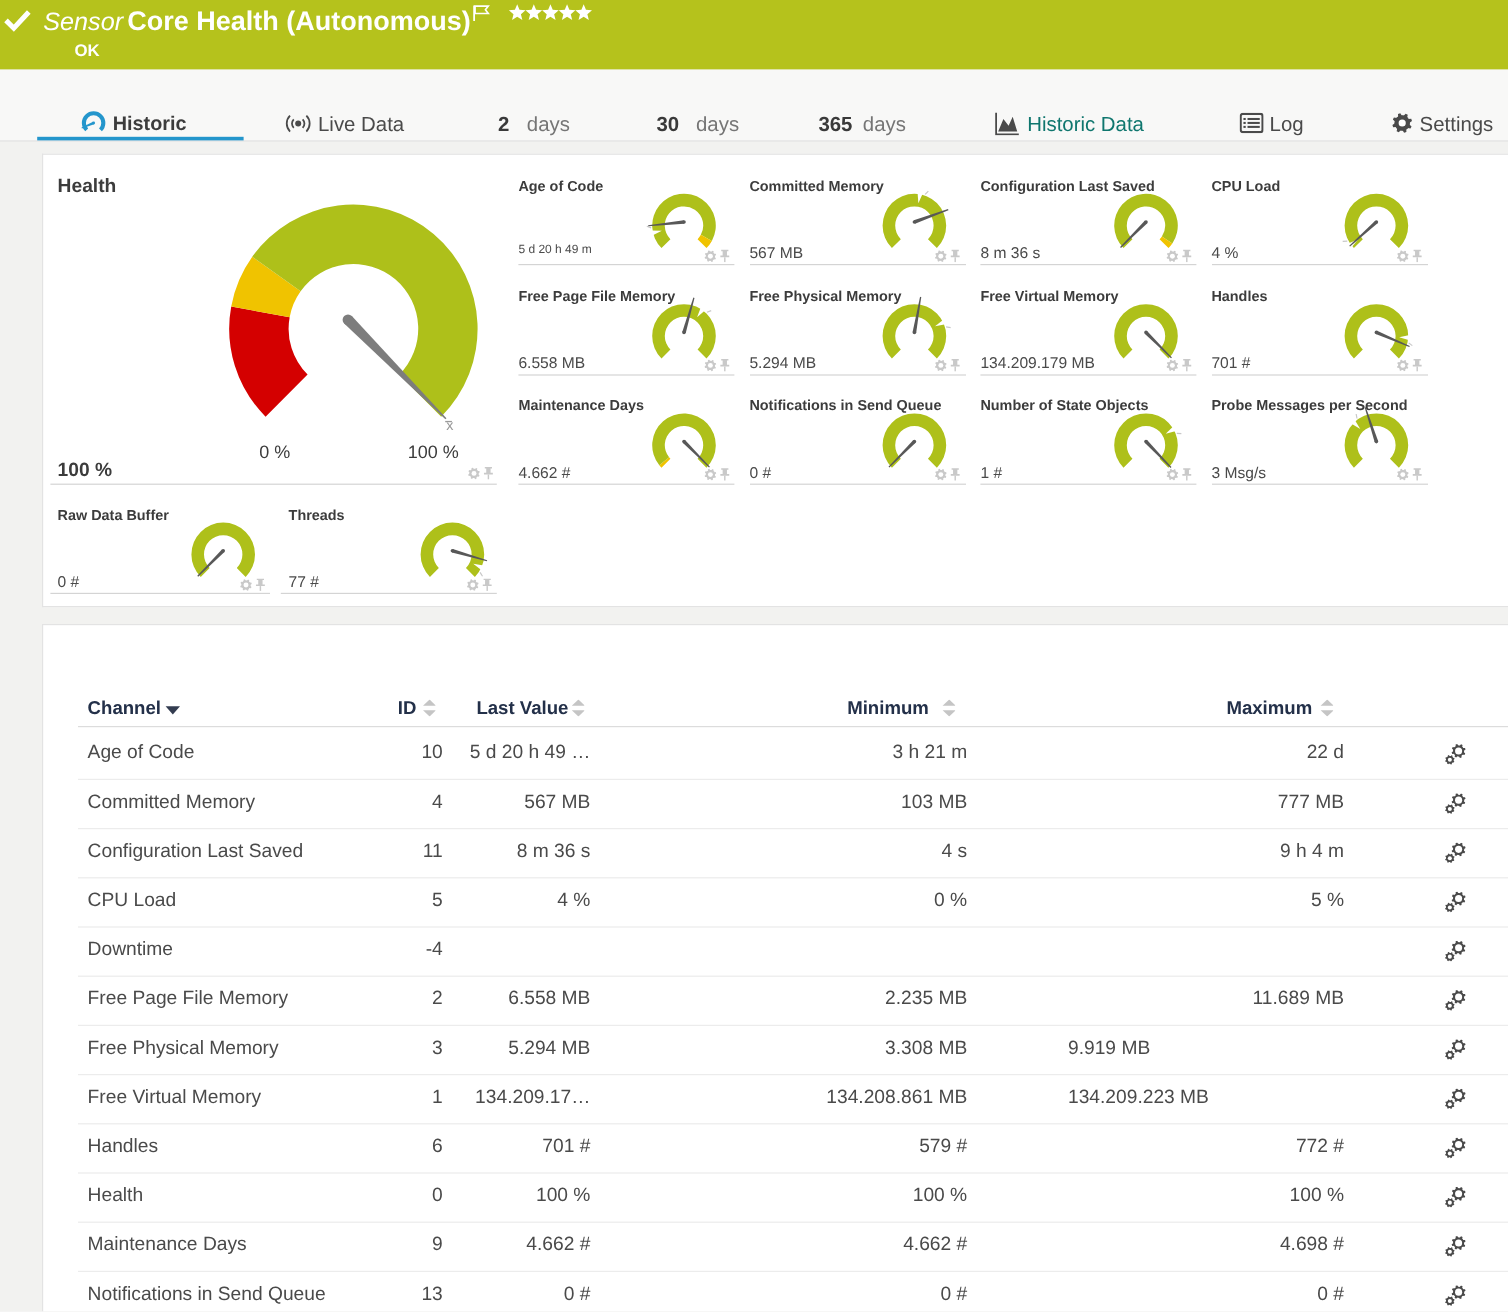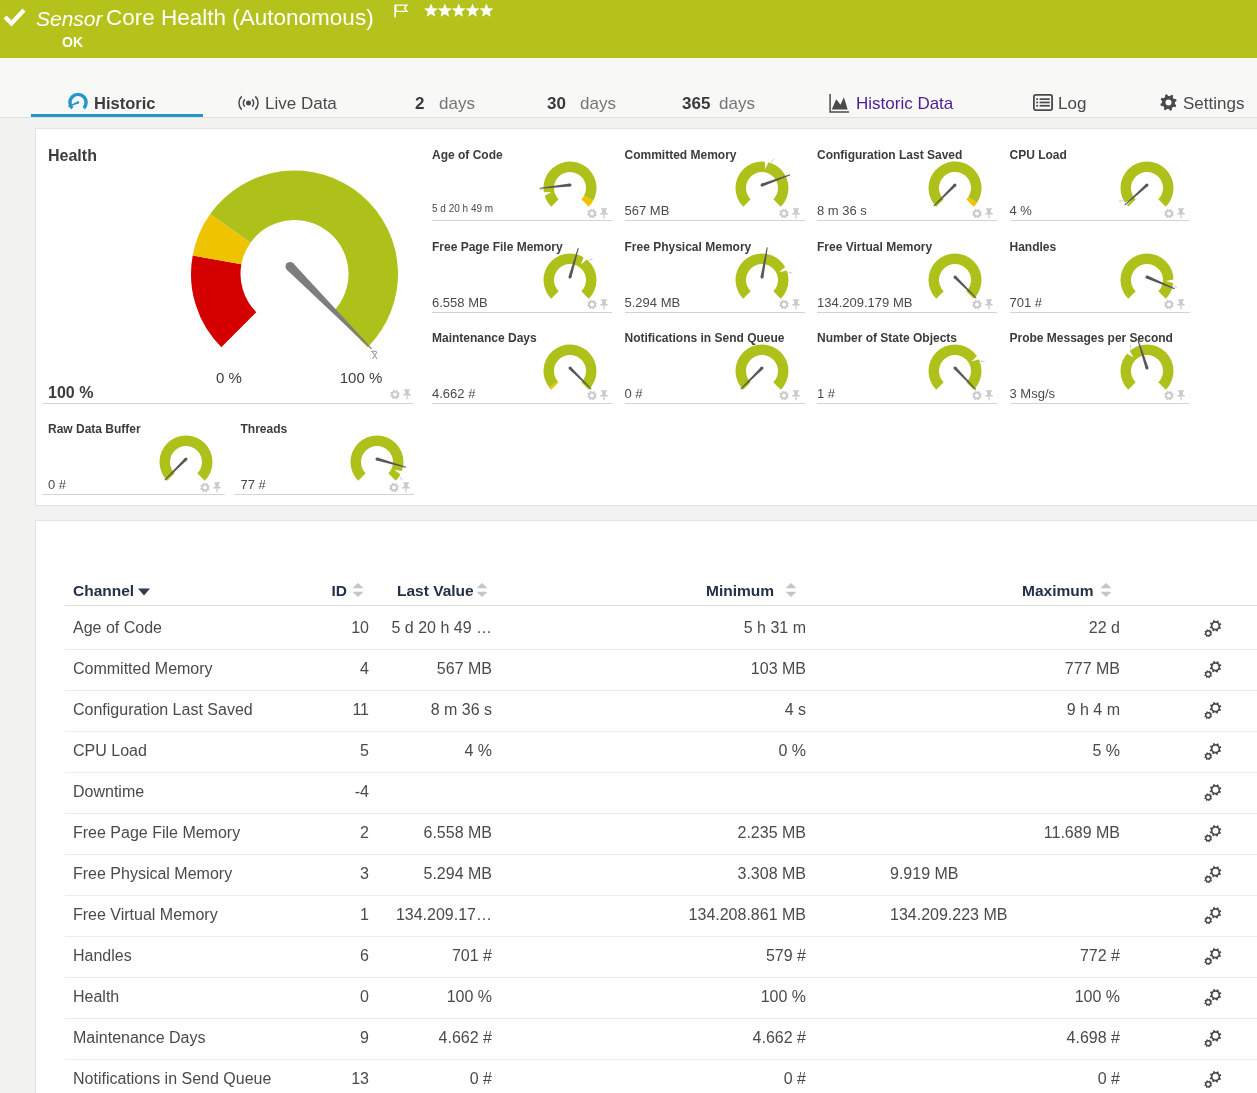--- a/index.html
+++ b/index.html
@@ -4,21 +4,21 @@
 html,body{width:1257px;height:1093px;overflow:hidden;background:#f2f2f0;font-family:"Liberation Sans",sans-serif;position:relative}
 .abs{position:absolute}
 .b{font-weight:bold}
 </style></head><body>
 
 <div class="abs" style="left:0;top:0;width:1257px;height:58px;background:#b5c21c"></div>
 <svg class="abs" style="left:3px;top:7px" width="24" height="20" viewBox="0 0 24 20">
     <polyline points="2,10 8.5,16.5 21,3" fill="none" stroke="#fff" stroke-width="4.2"></polyline>
   </svg>
 <div class="abs" style="left:36px;top:7px;color:#fff;font-size:21px;font-style:italic">Sensor</div>
-<div class="abs" style="left:106px;top:5px;color:#fff;font-size:22.5px;font-weight:normal">Core Health (Autonomous)</div>
+<div class="abs" style="left:106px;top:5px;color:#fff;font-size:22.5px;font-weight:bold">Core Health (Autonomous)</div>
 <svg class="abs" style="left:394px;top:4px" width="16" height="14" viewBox="0 0 16 14">
     <path d="M1.1 0.5 V13.5" stroke="#fff" stroke-width="1.5" fill="none"></path>
     <path d="M1.9 1.1 h11 l-2.4 3.1 2.4 3.1 h-11 Z" fill="none" stroke="#fff" stroke-width="1.35"></path>
   </svg>
 <svg class="abs" style="left:423px;top:2px" width="72" height="18" viewBox="0 0 72 18">
     <g transform="translate(8.00,8.8)">
       <polygon points="0.00,-7.30 -1.91,-2.63 -6.94,-2.26 -3.09,1.00 -4.29,5.91 -0.00,3.25 4.29,5.91 3.09,1.00 6.94,-2.26 1.91,-2.63" fill="#fff"></polygon>
     </g>
     <g transform="translate(21.85,8.8)">
       <polygon points="0.00,-7.30 -1.91,-2.63 -6.94,-2.26 -3.09,1.00 -4.29,5.91 -0.00,3.25 4.29,5.91 3.09,1.00 6.94,-2.26 1.91,-2.63" fill="#fff"></polygon>
@@ -50,21 +50,21 @@
 <div class="abs b" style="left:415px;top:94px;font-size:17px;color:#3a3a3a">2</div>
 <div class="abs" style="left:439px;top:94px;font-size:17px;color:#757575">days</div>
 <div class="abs b" style="left:547px;top:94px;font-size:17px;color:#3a3a3a">30</div>
 <div class="abs" style="left:580px;top:94px;font-size:17px;color:#757575">days</div>
 <div class="abs b" style="left:682px;top:94px;font-size:17px;color:#3a3a3a">365</div>
 <div class="abs" style="left:719px;top:94px;font-size:17px;color:#757575">days</div>
 <svg class="abs" style="left:829px;top:93px" width="21" height="20" viewBox="0 0 21 20">
     <path d="M1.1 1 V18.9 H20" fill="none" stroke="#4a4a4a" stroke-width="1.5"></path>
     <path d="M2.8 16.6 L7.2 6.2 L11.5 11.8 L14.9 4.2 L18.7 16.6 Z" fill="#4a4a4a"></path>
   </svg>
-<div class="abs" style="left:856px;top:94px;font-size:17px;color:#4c1d95">Historic Data</div>
+<div class="abs" style="left:856px;top:94px;font-size:17px;color:#0f766e">Historic Data</div>
 <svg class="abs" style="left:1033px;top:94px" width="20" height="17" viewBox="0 0 20 17">
     <rect x="0.9" y="0.9" width="18.2" height="15.2" rx="1.8" fill="none" stroke="#4a4a4a" stroke-width="1.8"></rect>
     <rect x="3.2" y="4.3" width="1.9" height="1.7" fill="#4a4a4a"></rect>
     <rect x="6.6" y="4.3" width="10.2" height="1.7" fill="#4a4a4a"></rect>
     <rect x="3.2" y="7.6" width="1.9" height="1.7" fill="#4a4a4a"></rect>
     <rect x="6.6" y="7.6" width="10.2" height="1.7" fill="#4a4a4a"></rect>
     <rect x="3.2" y="10.9" width="1.9" height="1.7" fill="#4a4a4a"></rect>
     <rect x="6.6" y="10.9" width="10.2" height="1.7" fill="#4a4a4a"></rect>
   </svg>
 <div class="abs" style="left:1058px;top:94px;font-size:17px;color:#4a4a4a">Log</div>
@@ -349,21 +349,21 @@
   </svg>
 <div class="abs b" style="left:1022px;top:581.5px;font-size:15.5px;color:#233049">Maximum</div>
 <svg class="abs" style="left:1100px;top:583.0px" width="11" height="14" viewBox="0 0 11 14">
     <polygon points="6,0 11.5,5.2 0.5,5.2" fill="#c5c5c5"></polygon>
     <polygon points="6,14 11.5,8.8 0.5,8.8" fill="#c5c5c5"></polygon>
   </svg>
 <div class="abs" style="left:65px;top:605px;width:1192px;height:1px;background:#dcdcdc"></div>
 <div class="abs" style="left:73px;top:619px;font-size:16px;color:#4a4a4a">Age of Code</div>
 <div class="abs" style="left:280px;top:619px;width:89px;text-align:right;font-size:16px;color:#4a4a4a">10</div>
 <div class="abs" style="left:370px;top:619px;width:122px;text-align:right;font-size:16px;color:#4a4a4a">5 d 20 h 49 …</div>
-<div class="abs" style="left:590px;top:619px;width:216px;text-align:right;font-size:16px;color:#4a4a4a">5 h 31 m</div>
+<div class="abs" style="left:590px;top:619px;width:216px;text-align:right;font-size:16px;color:#4a4a4a">3 h 21 m</div>
 <div class="abs" style="left:890px;top:619px;width:230px;text-align:right;font-size:16px;color:#4a4a4a">22 d</div>
 <svg class="abs" style="left:1204px;top:619.5px" width="20" height="19" viewBox="0 0 20 19">
     <circle cx="11.5" cy="5.8" r="4.60" fill="#4a4a4a"></circle>
     <path d="M17.29 4.67 L16.85 3.31L15.14 3.39 L14.45 2.58L14.80 0.91 L13.52 0.26L12.37 1.52 L11.31 1.44L10.37 0.01 L9.01 0.45L9.09 2.16 L8.28 2.85L6.61 2.50 L5.96 3.78L7.22 4.93 L7.14 5.99L5.71 6.93 L6.15 8.29L7.86 8.21 L8.55 9.02L8.20 10.69 L9.48 11.34L10.63 10.08 L11.69 10.16L12.63 11.59 L13.99 11.15L13.91 9.44 L14.72 8.75L16.39 9.10 L17.04 7.82L15.78 6.67 L15.86 5.61Z" fill="#4a4a4a"></path>
     <circle cx="11.5" cy="5.8" r="2.95" fill="#fff"></circle>
     <circle cx="4.2" cy="13.2" r="3.12" fill="#4a4a4a"></circle>
     <path d="M8.13 12.44 L7.83 11.51L6.67 11.57 L6.20 11.02L6.44 9.88 L5.57 9.44L4.79 10.30 L4.07 10.24L3.44 9.27 L2.51 9.57L2.57 10.73 L2.02 11.20L0.88 10.96 L0.44 11.83L1.30 12.61 L1.24 13.33L0.27 13.96 L0.57 14.89L1.73 14.83 L2.20 15.38L1.96 16.52 L2.83 16.96L3.61 16.10 L4.33 16.16L4.96 17.13 L5.89 16.83L5.83 15.67 L6.38 15.20L7.52 15.44 L7.96 14.57L7.10 13.79 L7.16 13.07Z" fill="#4a4a4a"></path>
     <circle cx="4.2" cy="13.2" r="1.68" fill="#fff"></circle>
   </svg>
 <div class="abs" style="left:65px;top:649px;width:1192px;height:1px;background:#ececec"></div>

